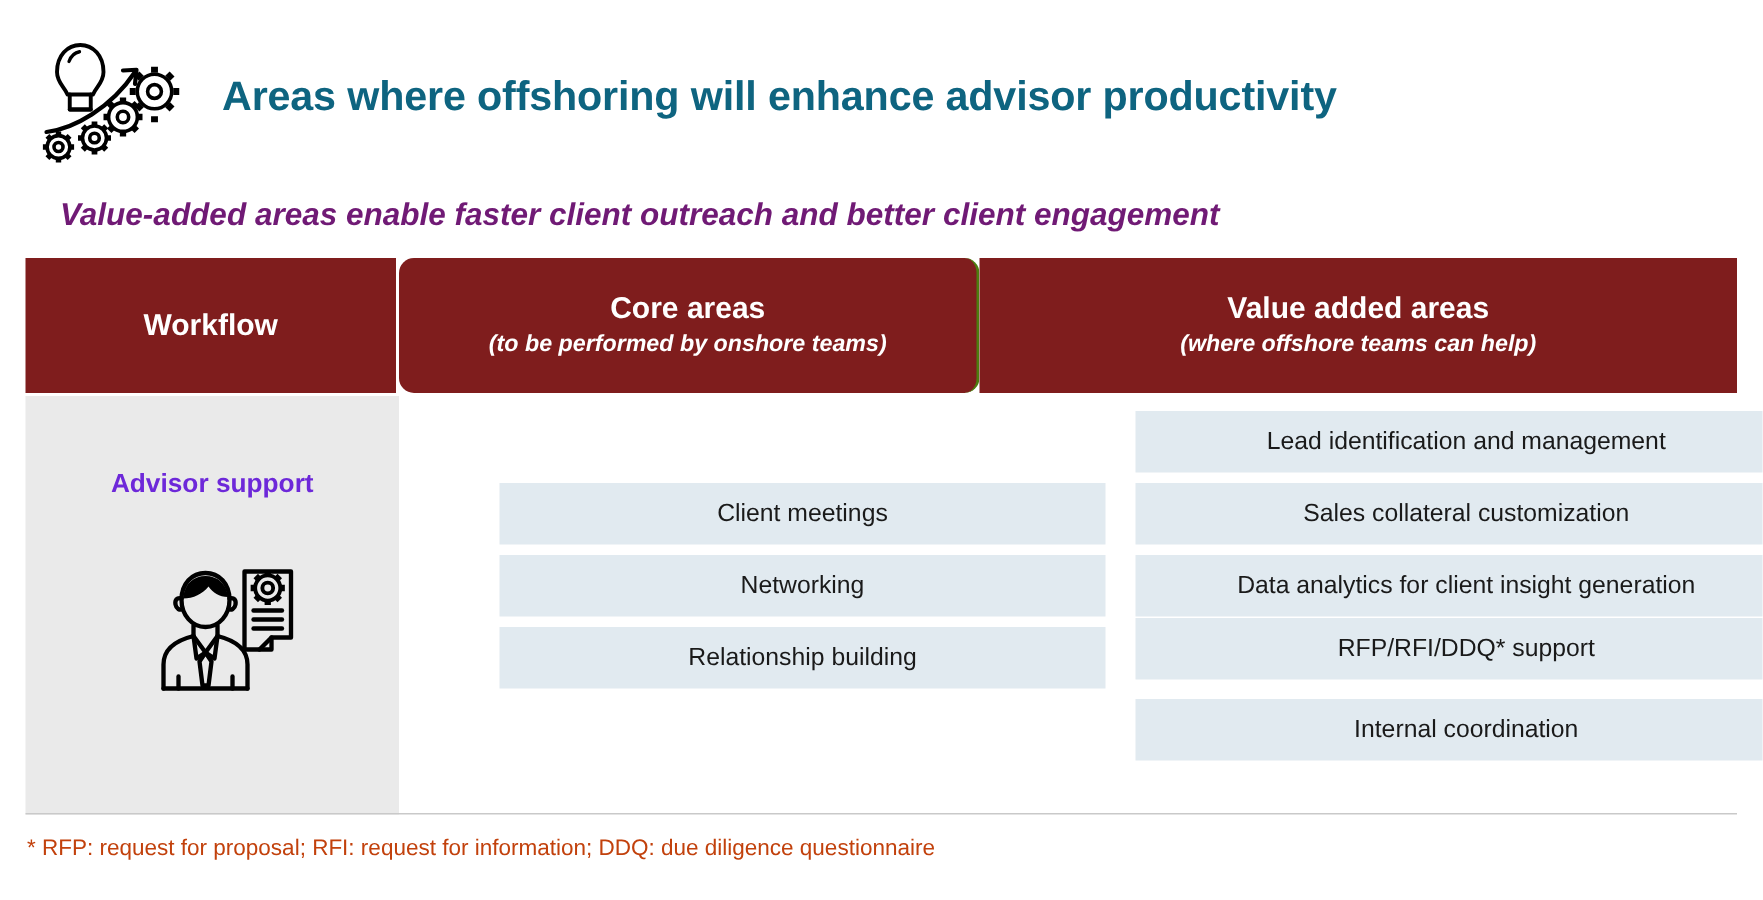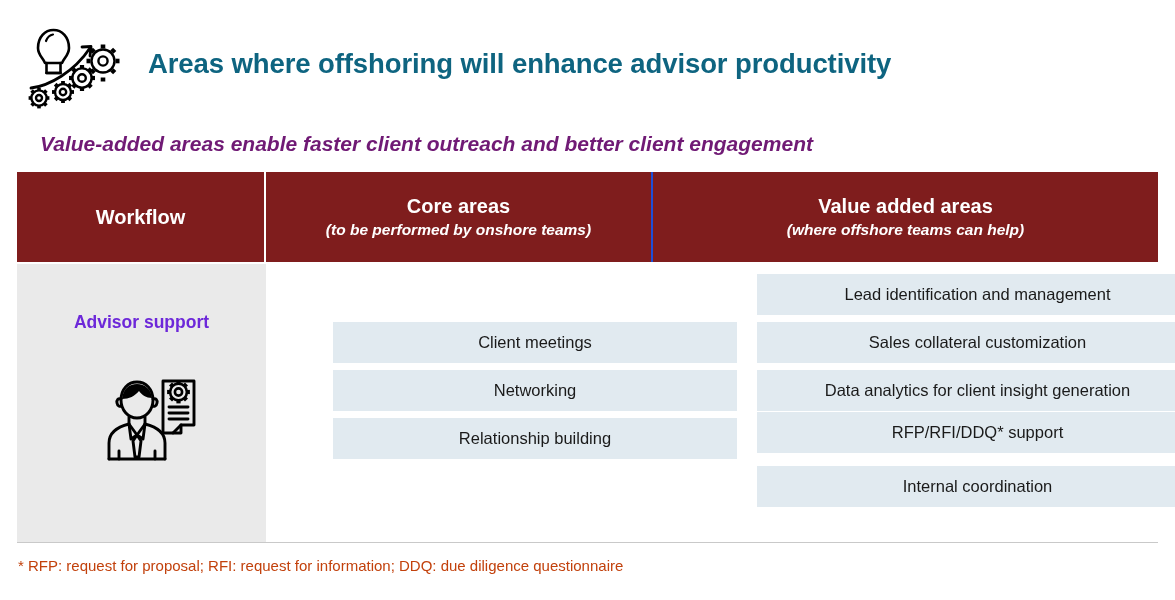--- a/index.html
+++ b/index.html
@@ -74,21 +74,21 @@
     background: #7f1d1d;
     color: #ffffff;
     display: flex;
     flex-direction: column;
     align-items: center;
     justify-content: center;
     box-sizing: border-box;
     text-align: center;
   }
   .th-workflow { width: 249px; border-right: 2px solid #ffffff; }
-  .th-core     { width: 387px; border-right: 2px solid #1d4ed8; }
+  .th-core     { width: 387px; border-right: 2px solid #4d7c0f; border-radius: 10px; }
   .th-value    { flex: 1; }
   .th-title {
     font-size: 20px;
     font-weight: bold;
     line-height: 1.2;
   }
   .th-sub {
     font-size: 15.5px;
     font-weight: bold;
     font-style: italic;

